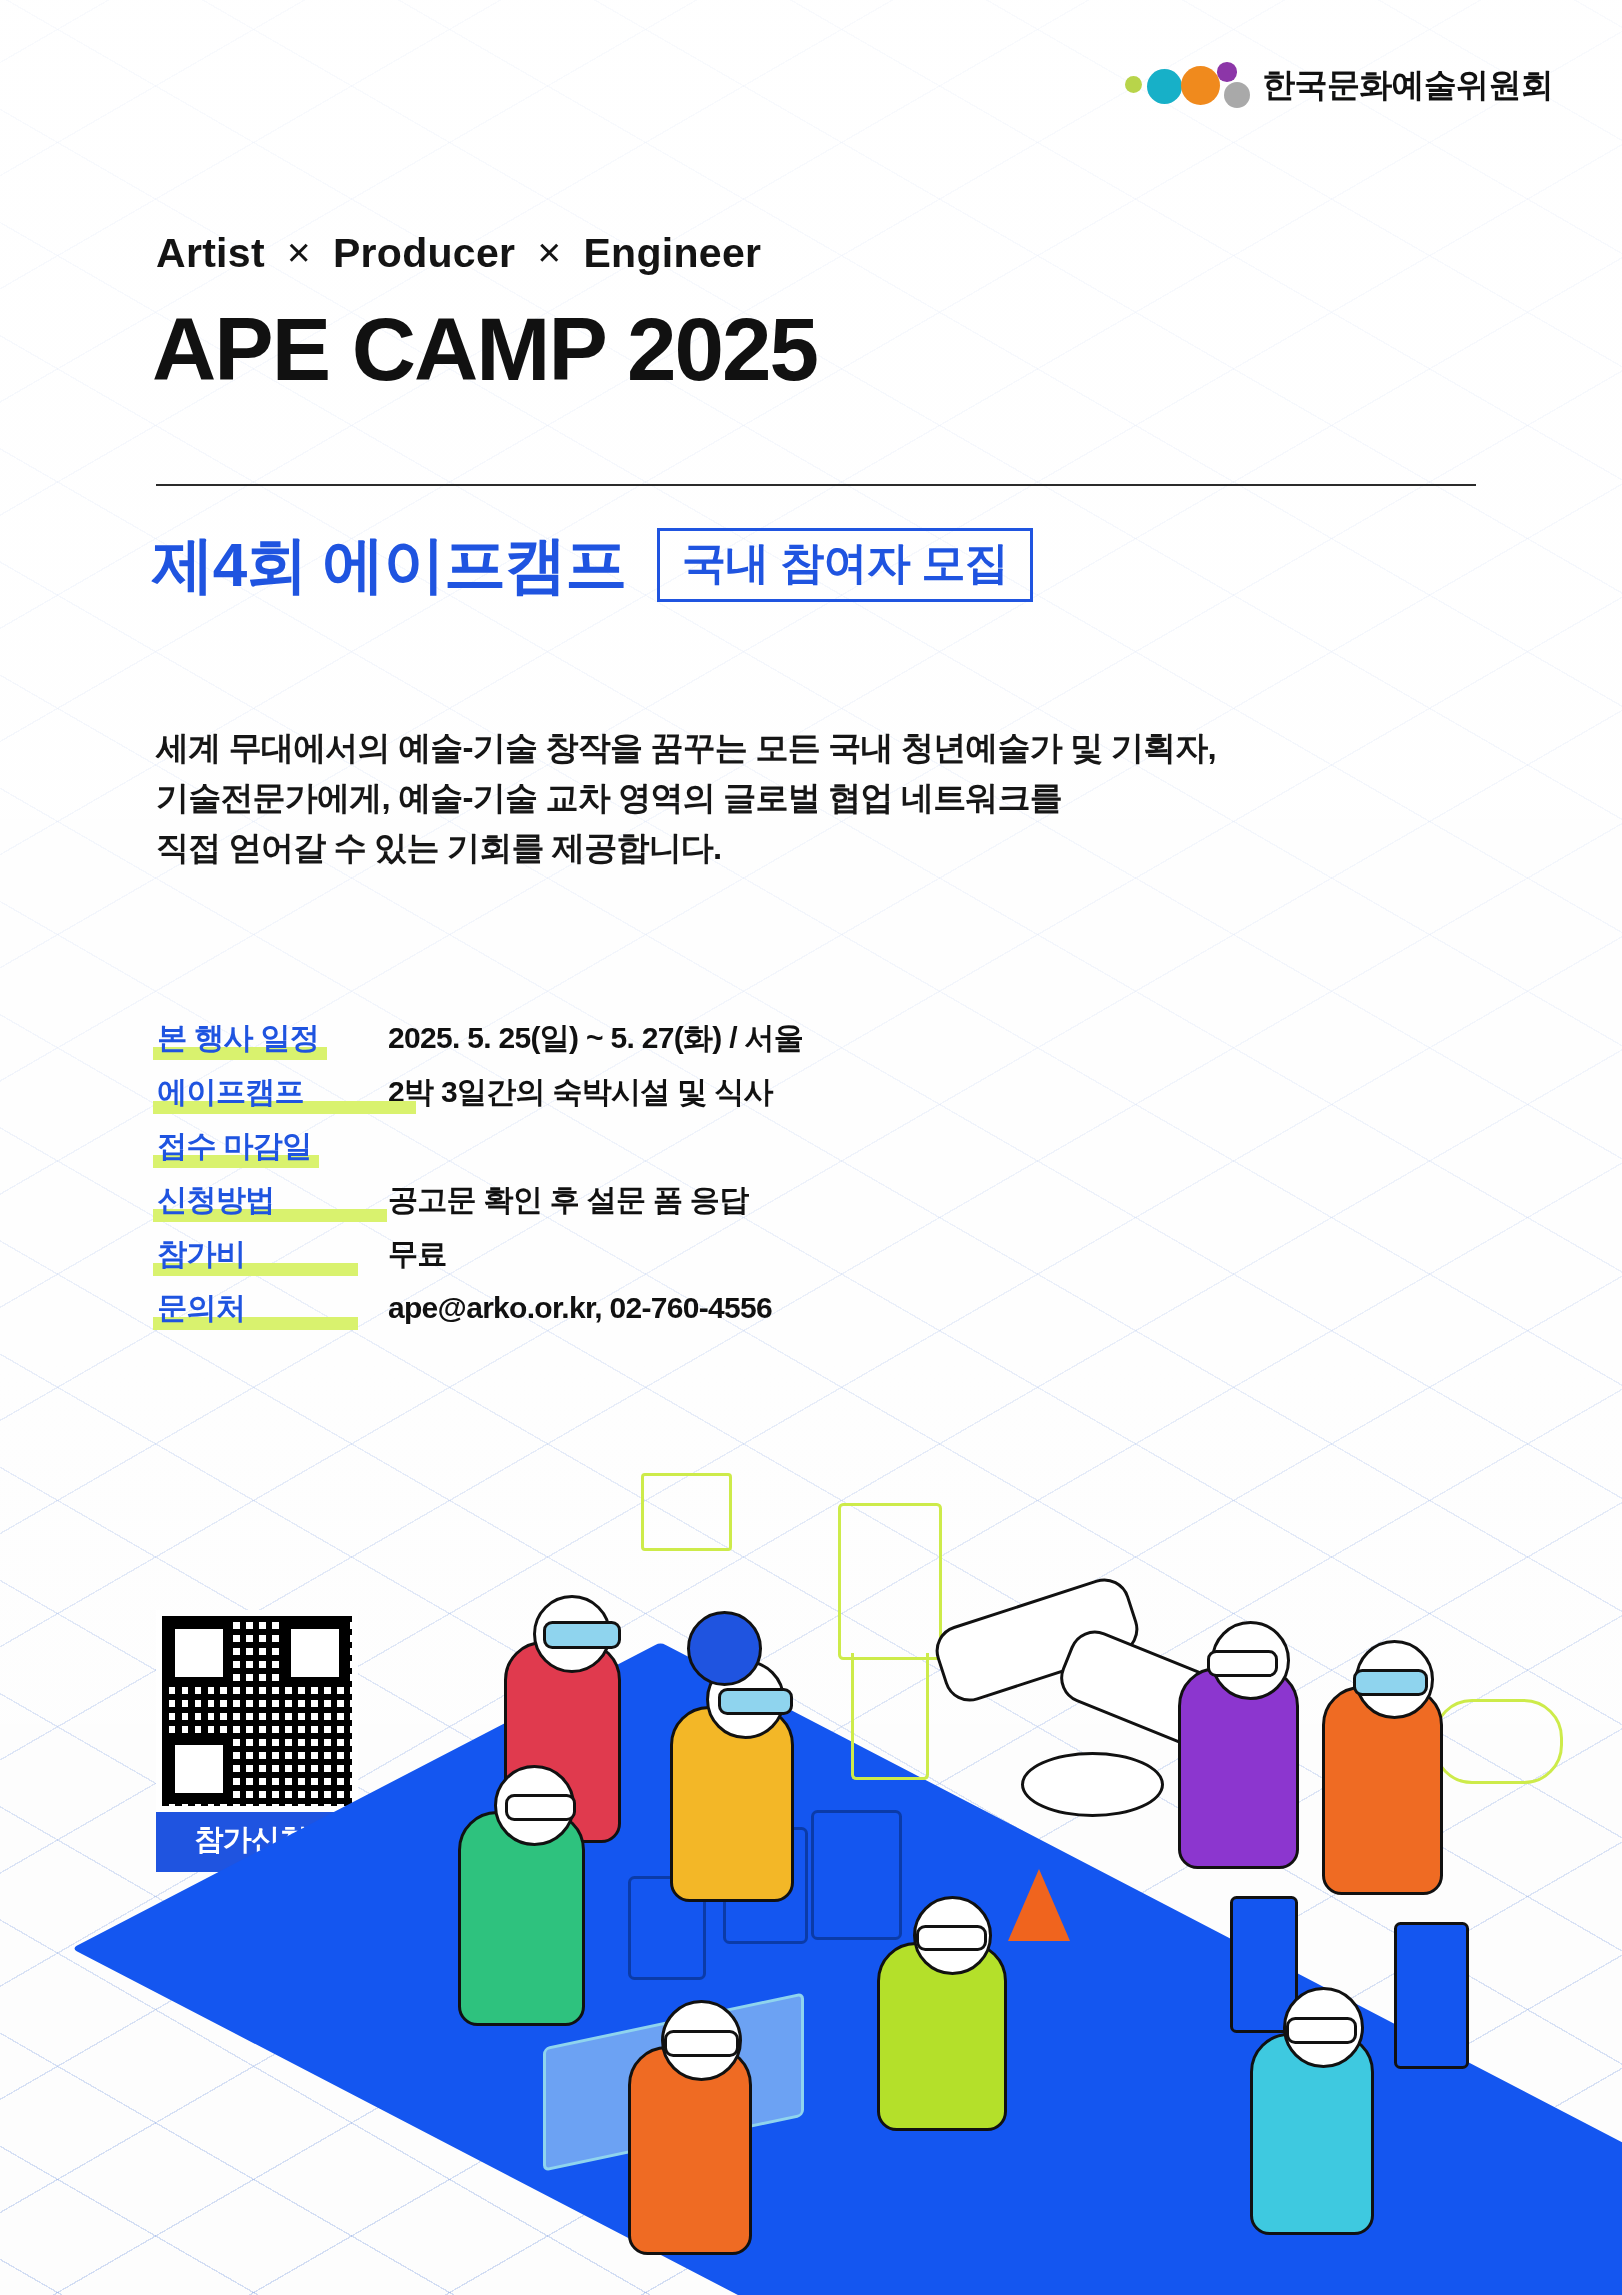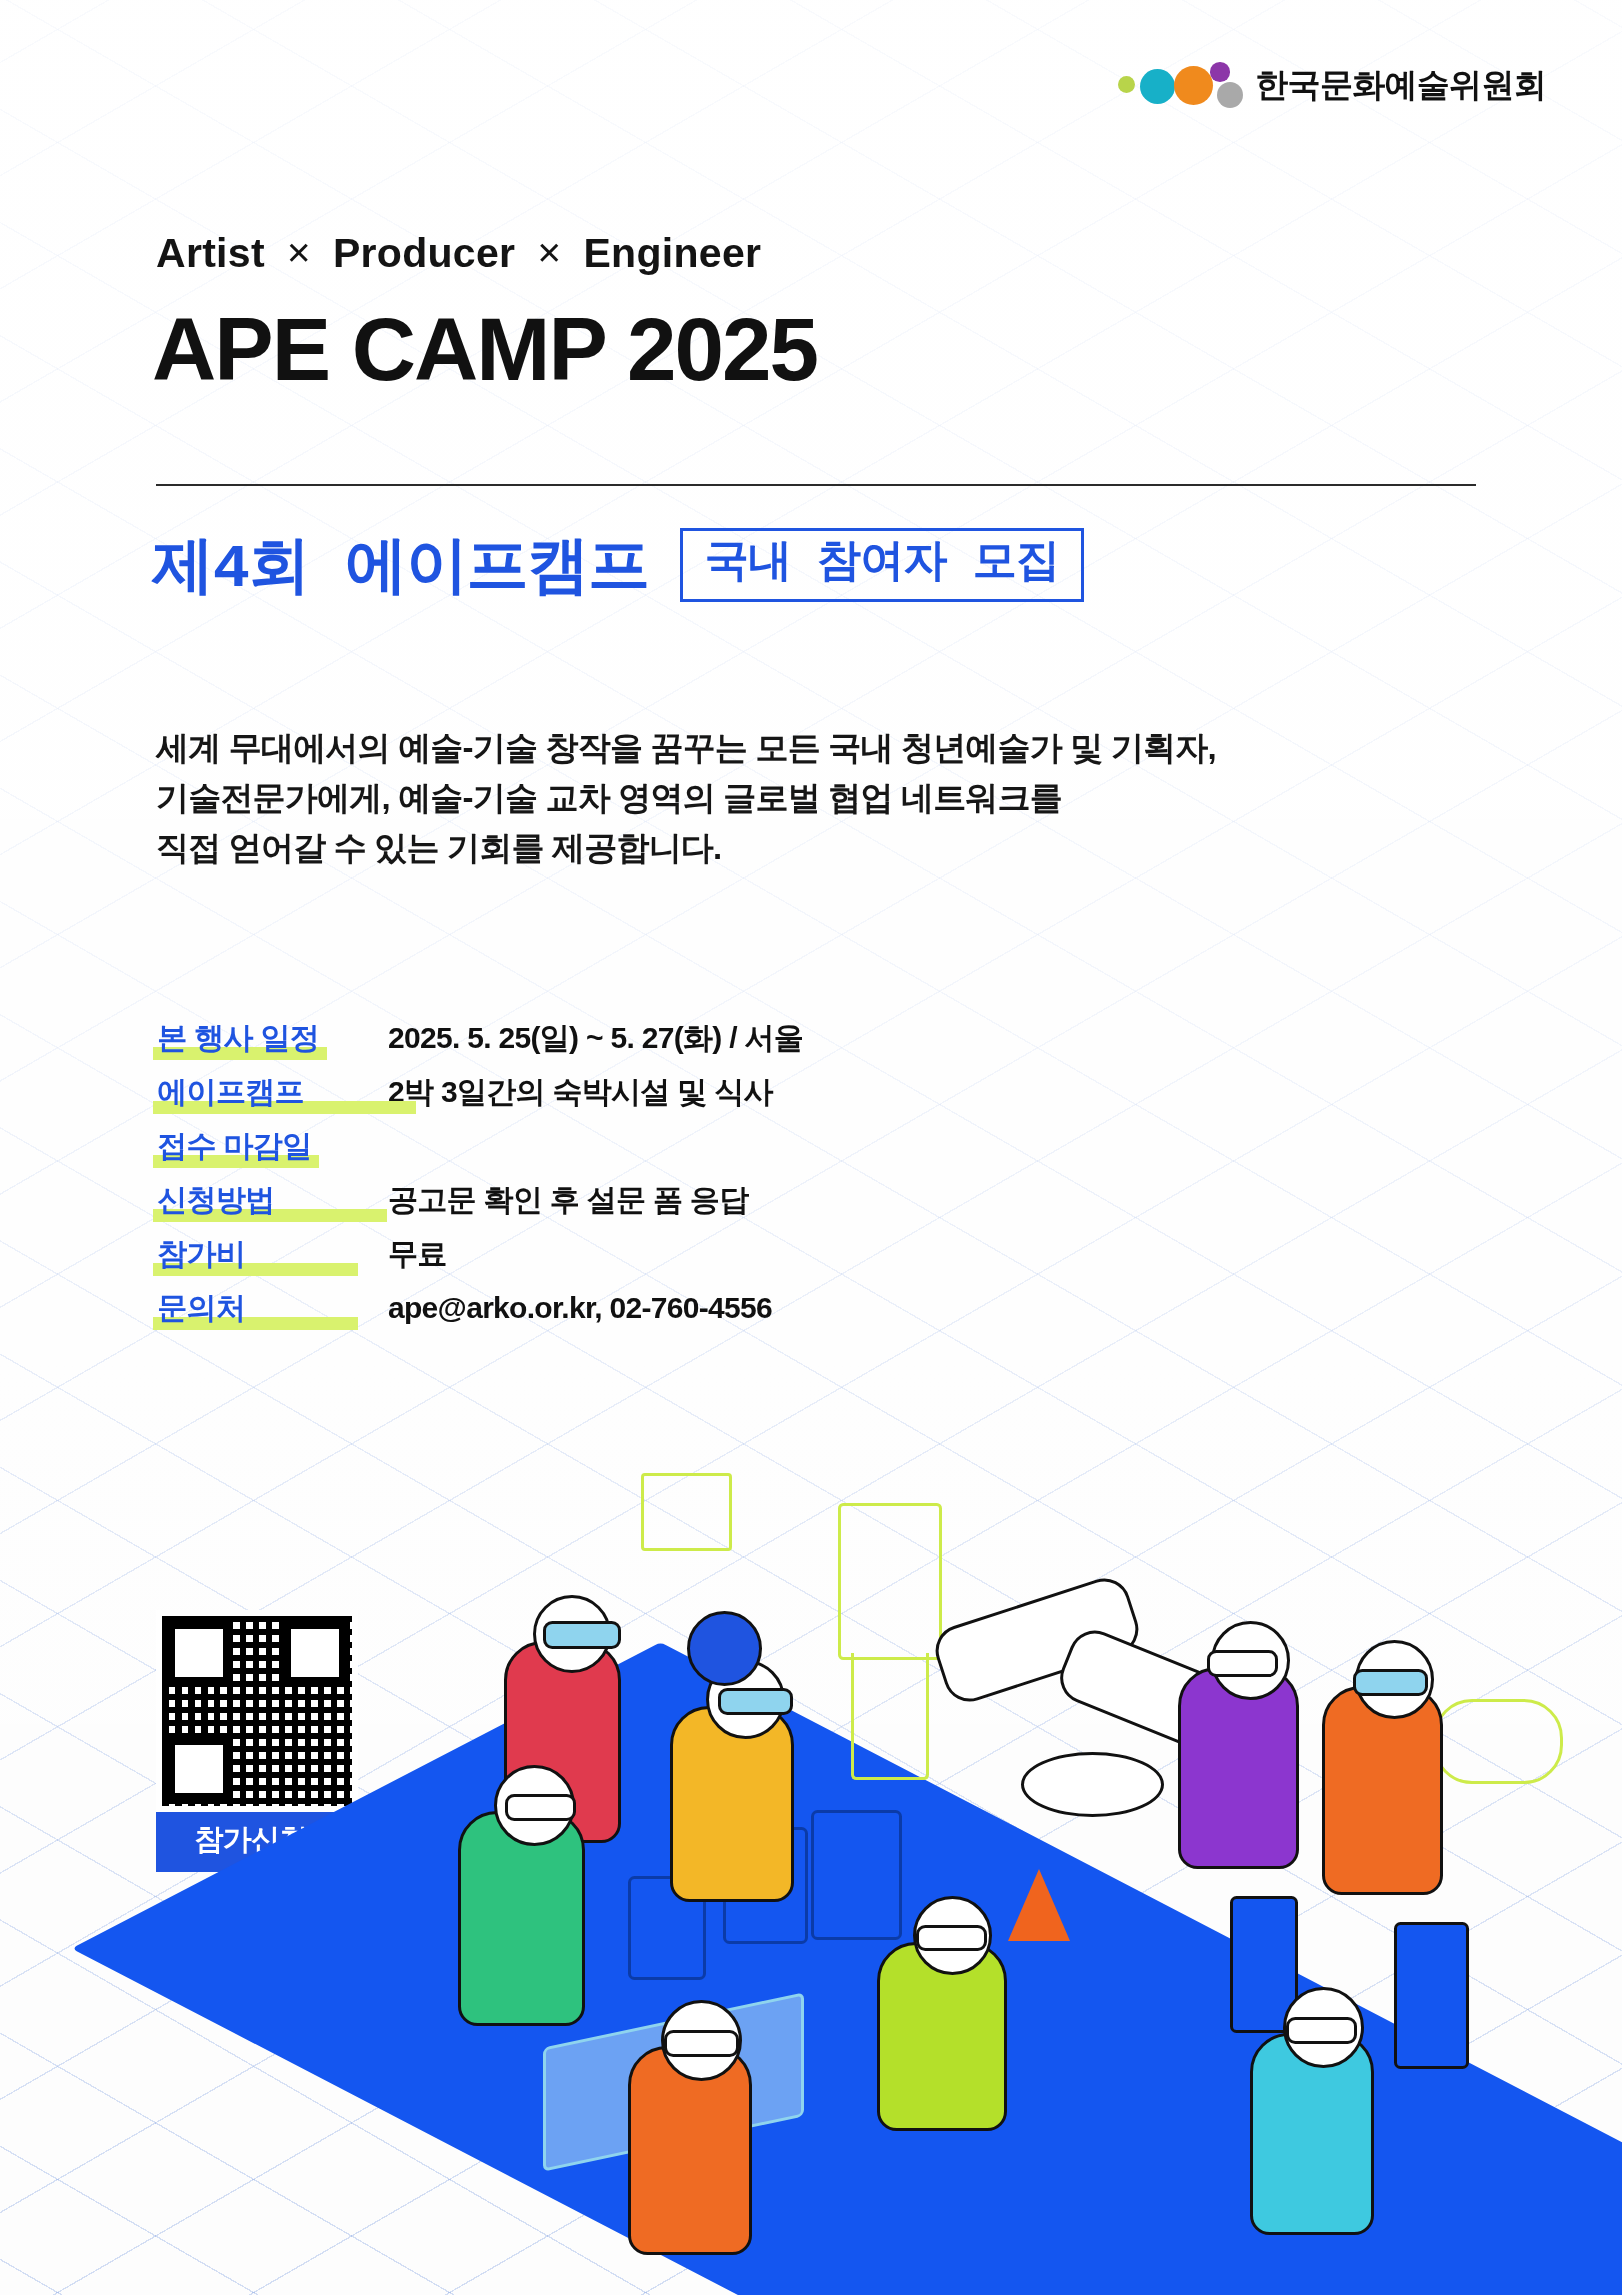--- a/index.html
+++ b/index.html
@@ -56,21 +56,21 @@
   .iso-fade {
     position: absolute;
     inset: 0;
     background: linear-gradient(to bottom, rgba(255,255,255,0.86) 0%, rgba(255,255,255,0.72) 45%, rgba(255,255,255,0.25) 75%, rgba(255,255,255,0.0) 100%);
   }
 
   
   .logo-row {
     position: absolute;
     top: 62px;
-    right: 76px;
+    right: 69px;
     display: flex;
     align-items: center;
     text-align: center;
   }
   .logo-marks {
     position: relative;
     width: 137px;
     height: 47px;
   }
   .logo-marks span {
@@ -128,21 +128,20 @@
     background: #2b2b2b;
   }
 
   .subtitle-row {
     position: absolute;
     left: 152px;
     top: 523px;
     display: flex;
     align-items: center;
     gap: 31px;
-    font-family: Liberation Mono, monospace;
   }
   .subtitle {
     font-size: 62px;
     font-weight: 800;
     color: #1f54e0;
     letter-spacing: -1.3px;
     white-space: nowrap;
   }
   .subtitle-badge {
     border: 3.3px solid #1f54e0;

